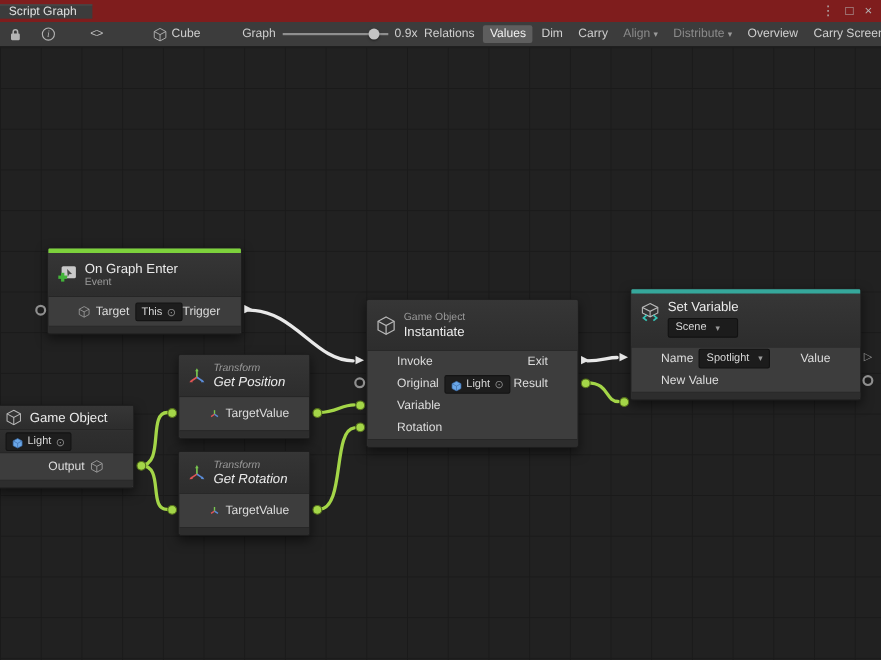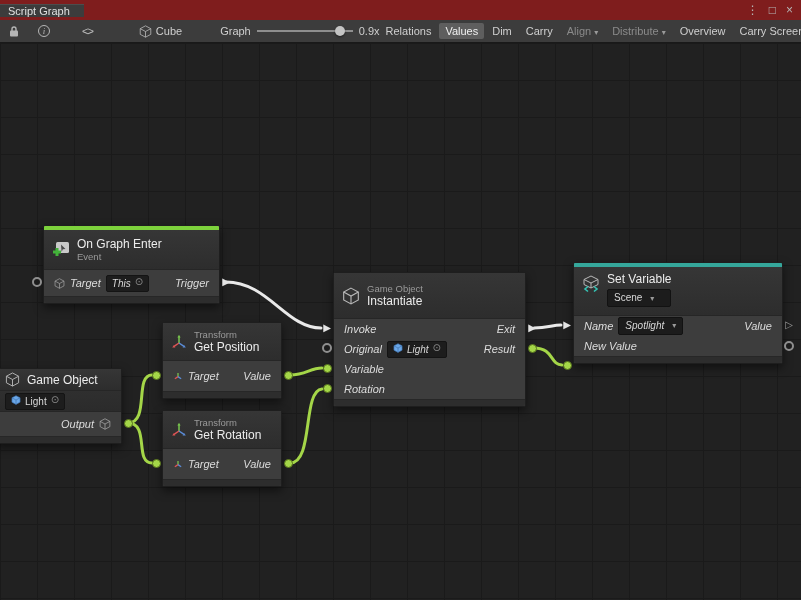--- a/index.html
+++ b/index.html
@@ -58,44 +58,44 @@
   .node { position:absolute; z-index:2; background:#3d3d3d; border:1px solid #1e1e1e;
     border-radius:2px; box-shadow:0 4px 10px rgba(0,0,0,.5); font-size:11px; color:#dcdcdc; }
   .accent { height:4px; border-radius:1px 1px 0 0; }
   .accent.green { background:#7dd23c; }
   .accent.teal { background:#35a79b; }
   .node-header { background:linear-gradient(#363636,#2d2d2d); border-bottom:1px solid #262626;
     display:flex; align-items:center; gap:7px; padding:0 8px; }
   .ht { display:flex; flex-direction:column; justify-content:center; line-height:1.2; }
   .node-title { font-size:12px; color:#ececec; }
   .node-sub { font-size:9.5px; color:#9a9a9a; }
-  .row { display:flex; align-items:center; justify-content:space-between; padding:0 10px;font-style:italic; }
+  .row { display:flex; align-items:center; justify-content:space-between; padding:0 27px; }
   .row .left, .row .right { display:flex; align-items:center; gap:5px; }
   .node-footer { height:7px; background:#2d2d2d; border-top:1px solid #272727;
     border-radius:0 0 2px 2px; }
   .pill { background:#1d1d1d; border:1px solid #141414; border-radius:2px;
     padding:1px 5px; font-size:10px; color:#d8d8d8; display:inline-flex;
-    align-items:flex-start; gap:4px; line-height:1.3; }
+    align-items:flex-end; gap:4px; line-height:1.3; }
   .picker { color:#8a8a8a; font-size:10px; line-height:1; }
   .dropdown { background:#1c1c1c; border:1px solid #121212; border-radius:2px;
     padding:1px 6px; font-size:10px; color:#d8d8d8; display:inline-flex;
     align-items:center; gap:5px; line-height:1.4; }
 
   
   .n-ome  { left:43px;  top:182px; width:177px; }
   .n-ome .node-header { height:40px; }
   .n-ome .row { height:26px; }
   .n-go   { left:-4px;  top:325px; width:126px; }
   .n-go .node-header { height:22px; }
   .n-go .pill-row { height:21px; display:flex; align-items:center; padding:0 8px;
     background:linear-gradient(#2f2f2f,#2b2b2b); border-bottom:1px solid #262626; }
   .n-go .row { height:24px; justify-content:flex-end; }
   .n-gp   { left:162px; top:279px; width:120px; }
   .n-gr   { left:162px; top:367px; width:120px; }
-  .n-gp .node-header, .n-gr .node-header { height:38px; }
+  .n-gp .node-header, .n-gr .node-header { height:38px;font-style:italic; }
   .n-gp .row, .n-gr .row { height:30px; }
   .n-inst { left:333px; top:229px; width:193px; }
   .n-inst .node-header { height:46px; }
   .n-inst .row { height:20px; }
   .n-sv   { left:573px; top:219px; width:210px; }
   .n-sv .node-header { height:49px; align-items:flex-start; padding-top:5px; }
   .n-sv .row { height:20px; }
 
   
   .port { position:absolute; z-index:5; transform:translate(-50%,-50%);

